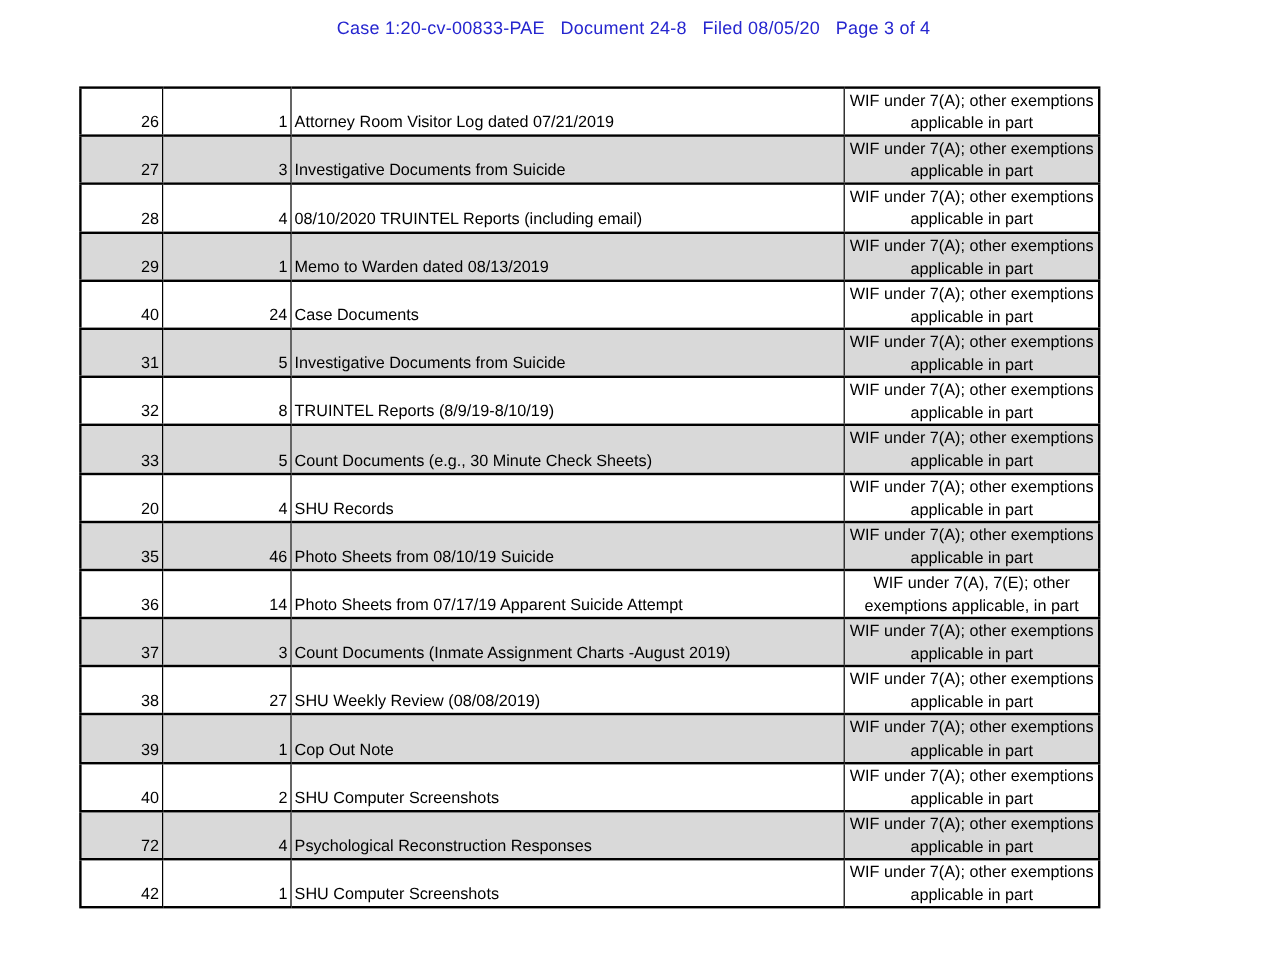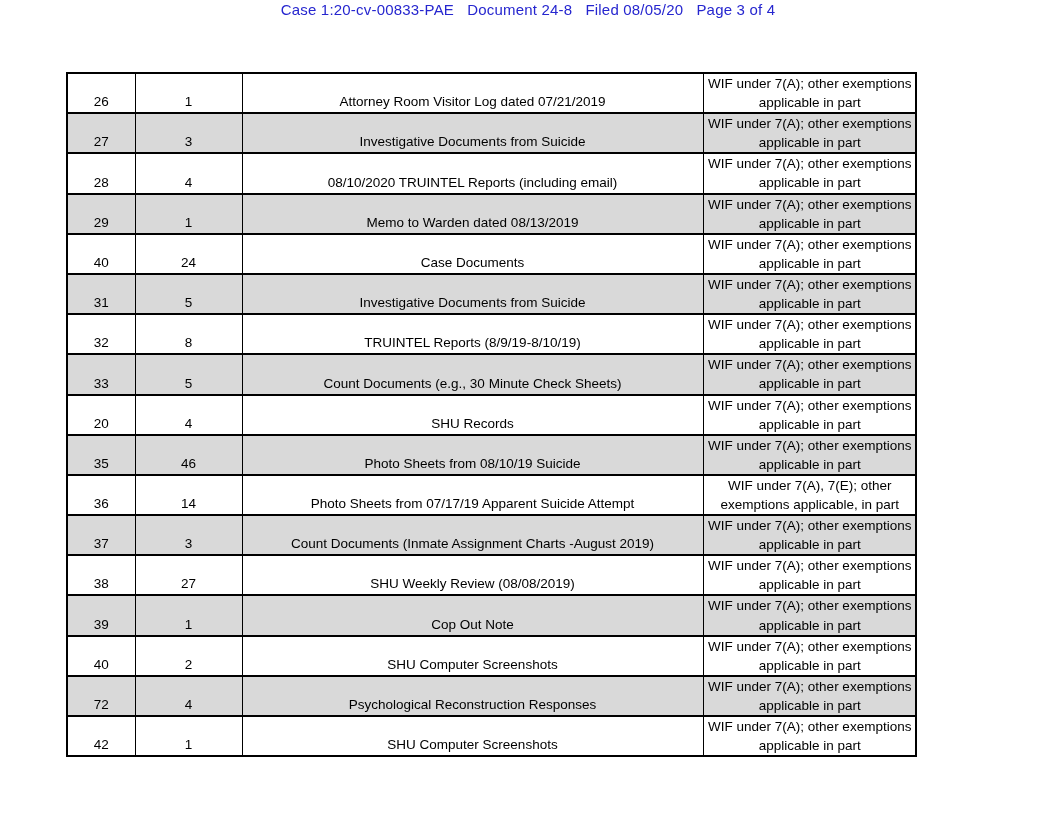--- a/index.html
+++ b/index.html
@@ -11,21 +11,21 @@
     position: relative;
     width: 1056px;
     height: 816px;
     background: #ffffff;
     font-family: "Liberation Sans", "DejaVu Sans", sans-serif;
     color: #000000;
     overflow: hidden;
   }
   .stamp {
     position: absolute;
-    top: 1px;
+    top: 15px;
     left: 0;
     width: 100%;
     text-align: center;
     font-size: 15px;
     white-space: pre;
     letter-spacing: 0.2px;
   }
   table.vaughn {
     position: absolute;
     left: 66px;
@@ -39,26 +39,26 @@
   table.vaughn tr { height: 38.8px; }
   table.vaughn td {
     border-left: 1px solid #000;
     border-right: 1px solid #000;
     border-top: 2px solid #000;
     border-bottom: 2px solid #000;
     overflow: hidden;
     white-space: nowrap;
   }
   td.c-no, td.c-pages {
-    text-align: center;
+    text-align: right;
     vertical-align: bottom;
     padding: 0 2px 3px 2px;
   }
   td.c-desc {
-    text-align: center;
+    text-align: left;
     vertical-align: bottom;
     padding: 0 3px 3px 3px;
   }
   td.c-exempt {
     text-align: center;
     vertical-align: top;
     padding: 0 2px 0 3px;
     line-height: 19.1px;
   }
   tr.shaded td { background: #d9d9d9; }

